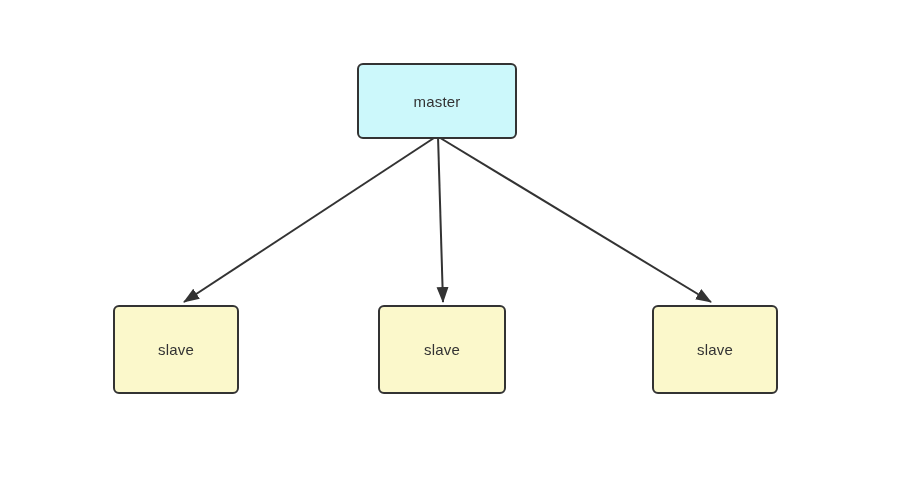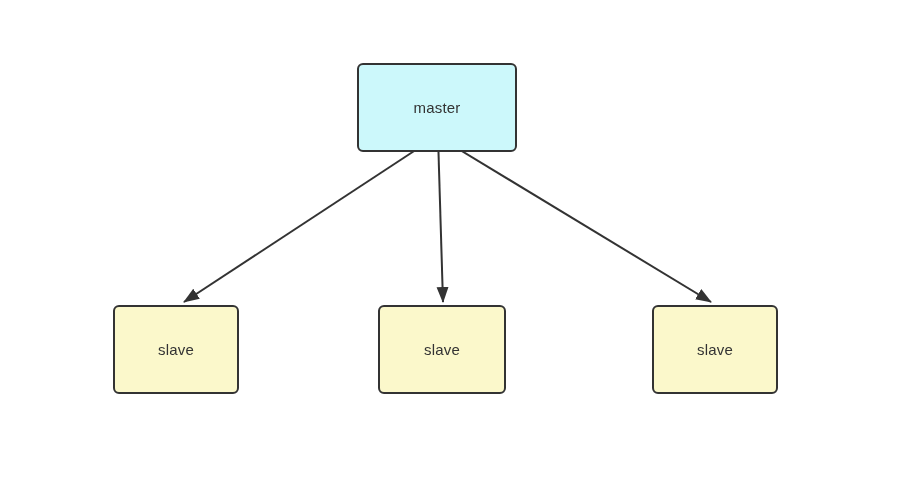--- a/index.html
+++ b/index.html
@@ -45,21 +45,21 @@
     <defs>
       <marker id="arrowhead" markerUnits="userSpaceOnUse" markerWidth="18" markerHeight="14" refX="15" refY="6" orient="auto">
         <path id="arrowhead-path" d="M0,0 L16,6 L0,12 z" fill="#333333"></path>
       </marker>
     </defs>
   <line x1="437" y1="136" x2="184" y2="302" stroke="#333333" stroke-width="2" marker-end="url(#arrowhead)"></line>
       <line x1="438" y1="136" x2="443" y2="302" stroke="#333333" stroke-width="2" marker-end="url(#arrowhead)"></line>
       <line x1="437" y1="136" x2="711" y2="302" stroke="#333333" stroke-width="2" marker-end="url(#arrowhead)"></line>
     </svg>
 
-<div class="node" style="left: 357px; top: 63px; width: 160px; height: 89px; background: rgb(204, 248, 251); border-color: rgb(51, 51, 51);">
+<div class="node" style="left: 357px; top: 63px; width: 160px; height: 76px; background: rgb(204, 248, 251); border-color: rgb(51, 51, 51);">
       <span class="node-label" style="color: rgb(51, 51, 51);">master</span>
     </div>
     <div class="node" style="left: 113px; top: 305px; width: 126px; height: 89px; background: rgb(251, 248, 203); border-color: rgb(51, 51, 51);">
       <span class="node-label" style="color: rgb(51, 51, 51);">slave</span>
     </div>
     <div class="node" style="left: 378px; top: 305px; width: 128px; height: 89px; background: rgb(251, 248, 203); border-color: rgb(51, 51, 51);">
       <span class="node-label" style="color: rgb(51, 51, 51);">slave</span>
     </div>
     <div class="node" style="left: 652px; top: 305px; width: 126px; height: 89px; background: rgb(251, 248, 203); border-color: rgb(51, 51, 51);">
       <span class="node-label" style="color: rgb(51, 51, 51);">slave</span>

